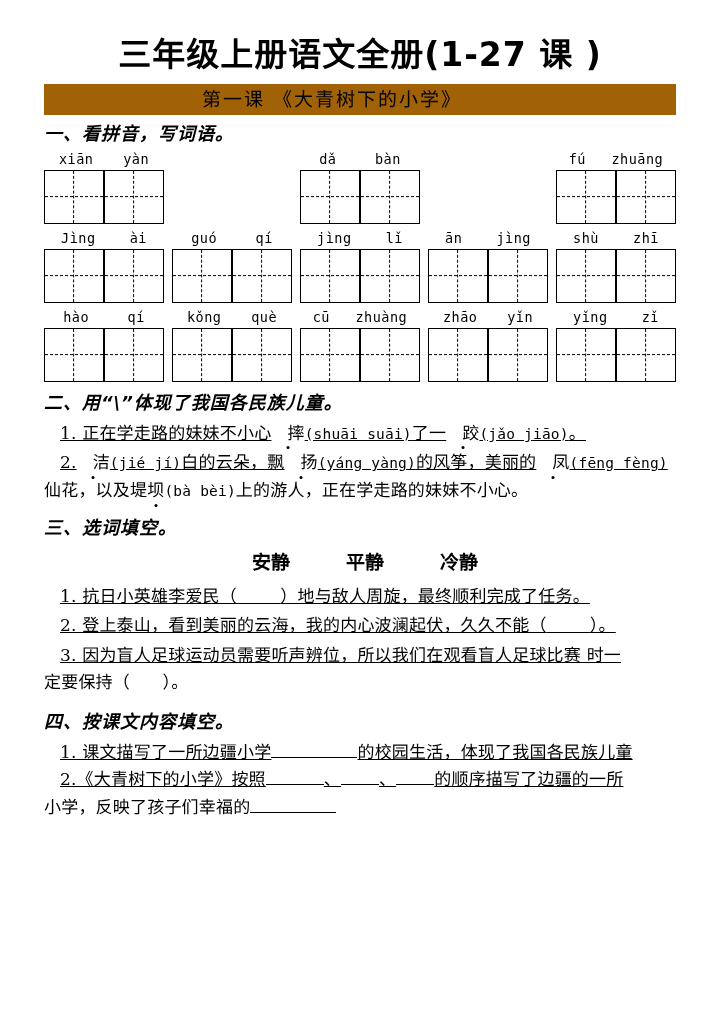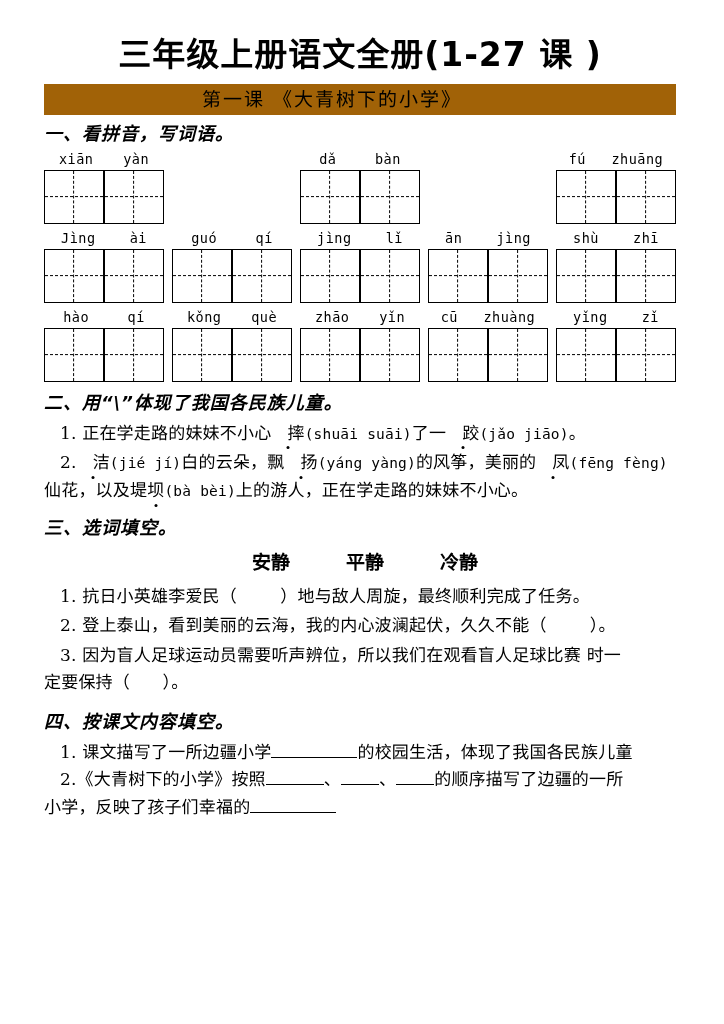--- a/index.html
+++ b/index.html
@@ -121,21 +121,21 @@
     transform: translateY(-0.9px);
   }
 
   
   .q-line {
     font-size: 17px;
     line-height: 1.62;
     margin: 0;
     letter-spacing: 0.2px;
   }
-  .q-line.indent { text-indent: 16px; }
+  .q-line.indent { text-indent: 16px; text-decoration: underline; }
   .q-item { margin-bottom: 2px; }
 
   
   .dotchar {
     position: relative;
     display: inline-block;
   }
   .dotchar::after {
     content: "";
     position: absolute;
@@ -294,32 +294,32 @@
           <span>kǒng</span>
           <span>què</span>
         </div>
         <div class="tzg">
           <div class="tzg-cell"></div>
           <div class="tzg-cell"></div>
         </div>
       </div>
       <div class="grid-group">
         <div class="pinyin-pair">
+          <span>cū</span>
+          <span>zhuàng</span>
+        </div>
+        <div class="tzg">
+          <div class="tzg-cell"></div>
+          <div class="tzg-cell"></div>
+        </div>
+      </div>
+      <div class="grid-group">
+        <div class="pinyin-pair">
           <span>zhāo</span>
           <span>yǐn</span>
-        </div>
-        <div class="tzg">
-          <div class="tzg-cell"></div>
-          <div class="tzg-cell"></div>
-        </div>
-      </div>
-      <div class="grid-group">
-        <div class="pinyin-pair">
-          <span>cū</span>
-          <span>zhuàng</span>
         </div>
         <div class="tzg">
           <div class="tzg-cell"></div>
           <div class="tzg-cell"></div>
         </div>
       </div>
       <div class="grid-group">
         <div class="pinyin-pair">
           <span>yǐng</span>
           <span>zǐ</span>

